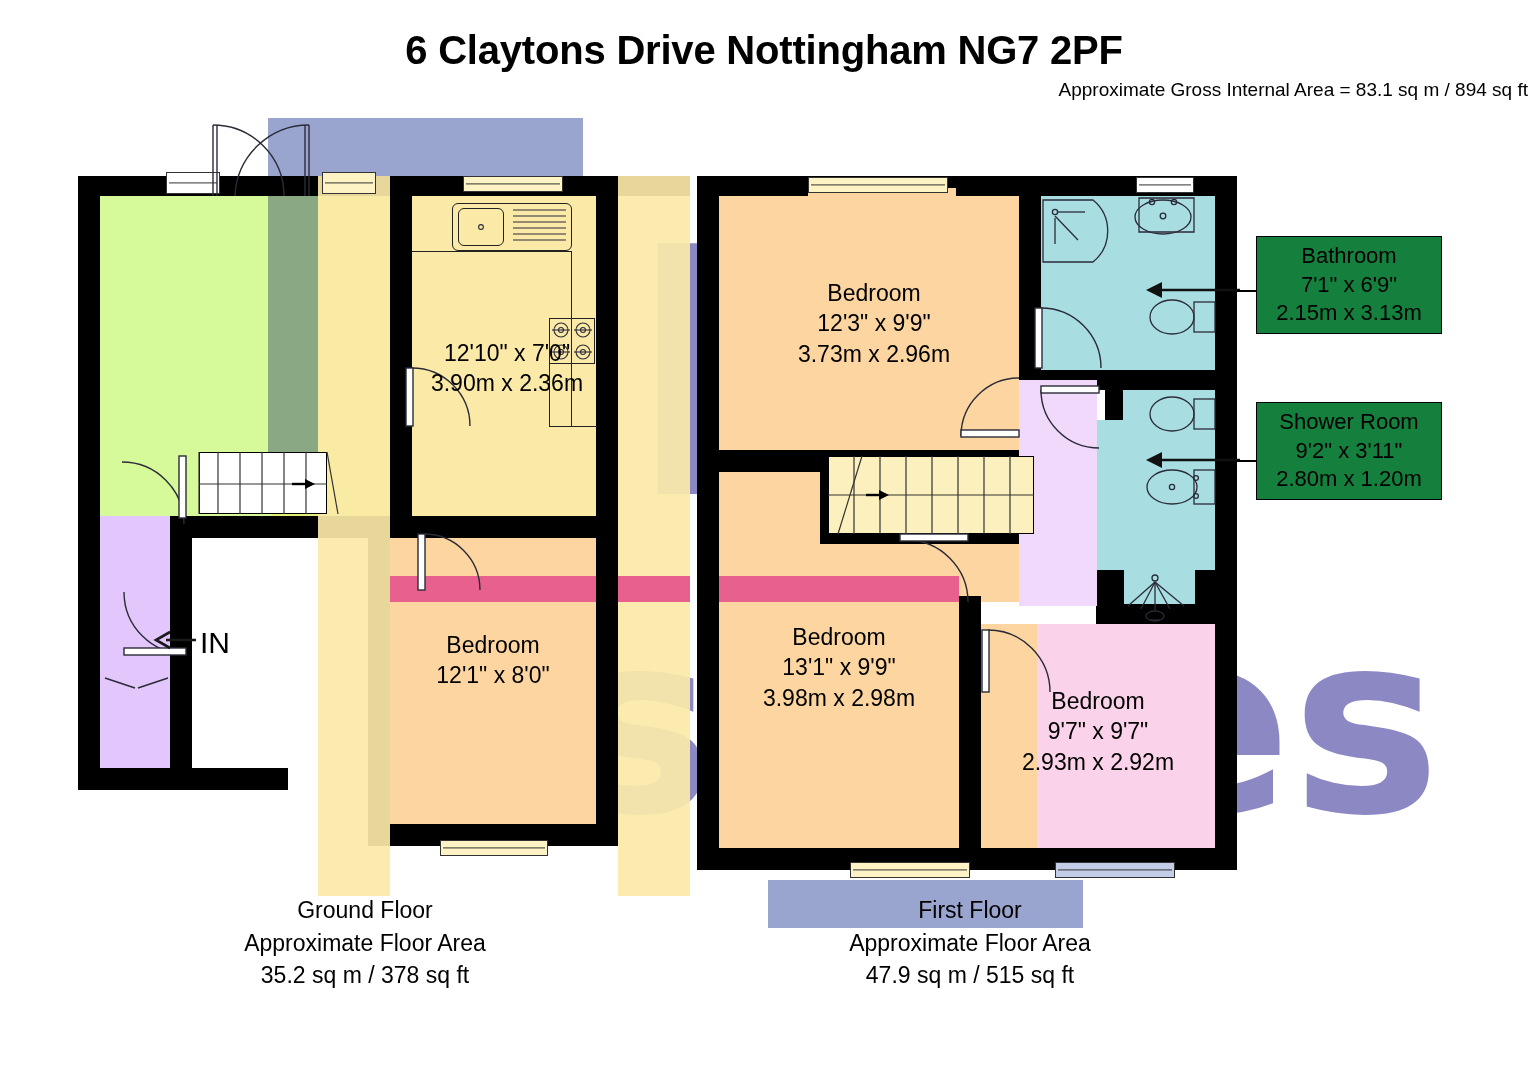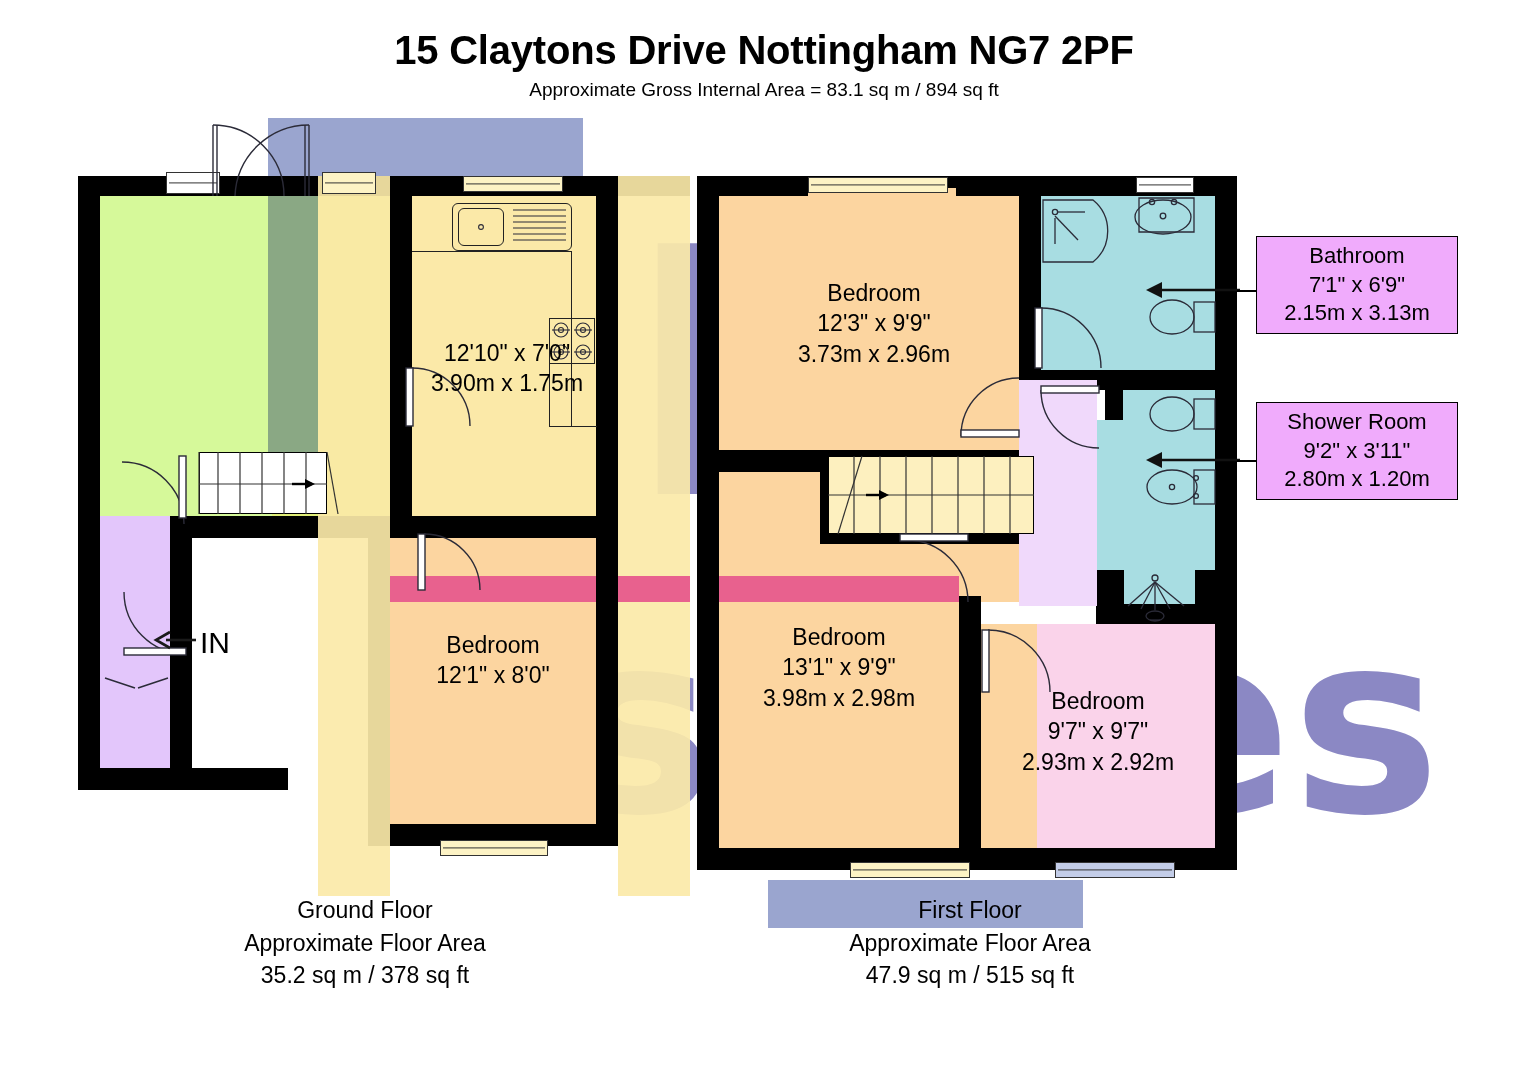--- a/index.html
+++ b/index.html
@@ -4,41 +4,41 @@
 <style>
   html,body{margin:0;padding:0;background:#fff;}
   body{width:1528px;height:1080px;position:relative;overflow:hidden;
        font-family:"Liberation Sans",sans-serif;color:#000;}
 
   #stage{position:absolute;left:0;top:0;width:1528px;height:1080px;}
 
   
   .title{position:absolute;left:0;top:28px;width:1528px;text-align:center;
          font-size:40px;font-weight:bold;letter-spacing:-0.2px;}
-  .subtitle{position:absolute;left:0;top:79px;width:1528px;text-align:center;
+  .subtitle{position:absolute;left:0;top:79px;width:1528px;text-align:right;
             font-size:19px;}
   .wall{position:absolute;background:#000;}
   .room{position:absolute;}
   .wm{position:absolute;pointer-events:none;}
 
   
   .wmtext{position:absolute;color:#8b88c4;font-weight:bold;
           font-family:"DejaVu Sans",sans-serif;pointer-events:none;
           line-height:1;white-space:nowrap;}
   .wmband{position:absolute;background:#9aa5cf;pointer-events:none;}
   .wmband2{position:absolute;background:#e8618e;pointer-events:none;}
 
   
   .lbl{position:absolute;text-align:center;font-size:23px;line-height:1.32;
        white-space:nowrap;z-index:40;}
   .lbl .nm{font-size:23px;}
 
   
-  .callout{position:absolute;border:1.5px solid #000;background:#f0abfc;
-           text-align:center;font-size:22px;line-height:1.30;padding:5px 10px;
+  .callout{position:absolute;border:1.5px solid #000;background:#15803d;
+           text-align:center;font-size:22px;line-height:1.30;padding:5px 2px;
            z-index:60;}
   .leader{position:absolute;background:#000;height:1.5px;z-index:59;}
 
   
   .cap{position:absolute;text-align:center;font-size:23px;line-height:1.42;
        z-index:45;white-space:nowrap;}
 
   
   .fx{position:absolute;border:1.2px solid #222;box-sizing:border-box;z-index:30;}
   .fxr{border-radius:6px;}
@@ -59,21 +59,21 @@
          pointer-events:none;z-index:38;}
   svg.ovtop{z-index:55;}
 
   .inlabel{position:absolute;font-size:30px;z-index:56;}
 </style>
 </head>
 <body>
 
 <div id="stage">
 
-  <div class="title">15 Claytons Drive Nottingham NG7 2PF</div>
+  <div class="title">6 Claytons Drive Nottingham NG7 2PF</div>
   <div class="subtitle">Approximate Gross Internal Area = 83.1 sq m / 894 sq ft</div>
 
   <div class="wmtext" style="left:395px;top:215px;font-size:330px;">nhs</div>
   <div class="wmtext" style="left:396px;top:600px;font-size:250px;">estates</div>
 
   <div class="wmband" style="left:268px;top:118px;width:315px;height:70px;"></div>
   <div class="wmband" style="left:768px;top:880px;width:315px;height:48px;"></div>
 
   <div class="wall" style="left:78px;top:176px;width:612px;height:20px;"></div>
   <div class="wall" style="left:78px;top:176px;width:22px;height:614px;"></div>
@@ -297,21 +297,21 @@
     <path d="M1162,282 L1146,290 L1162,298" fill="#111"></path>
     <path d="M1240,460 L1150,460" stroke="#111" stroke-width="2.4" fill="none"></path>
     <path d="M1162,452 L1146,460 L1162,468" fill="#111"></path>
   </svg>
 
   <div class="inlabel" style="left:200px;top:626px;">IN</div>
 
 
   <div class="lbl" style="left:393px;top:338px;width:228px;">
     <div>12'10" x 7'0"</div>
-    <div>3.90m x 1.75m</div>
+    <div>3.90m x 2.36m</div>
   </div>
 
   <div class="lbl" style="left:370px;top:630px;width:246px;">
     <div class="nm">Bedroom</div>
     <div>12'1" x 8'0"</div>
   </div>
 
   <div class="lbl" style="left:745px;top:278px;width:258px;">
     <div class="nm">Bedroom</div>
     <div>12'3" x 9'9"</div>

